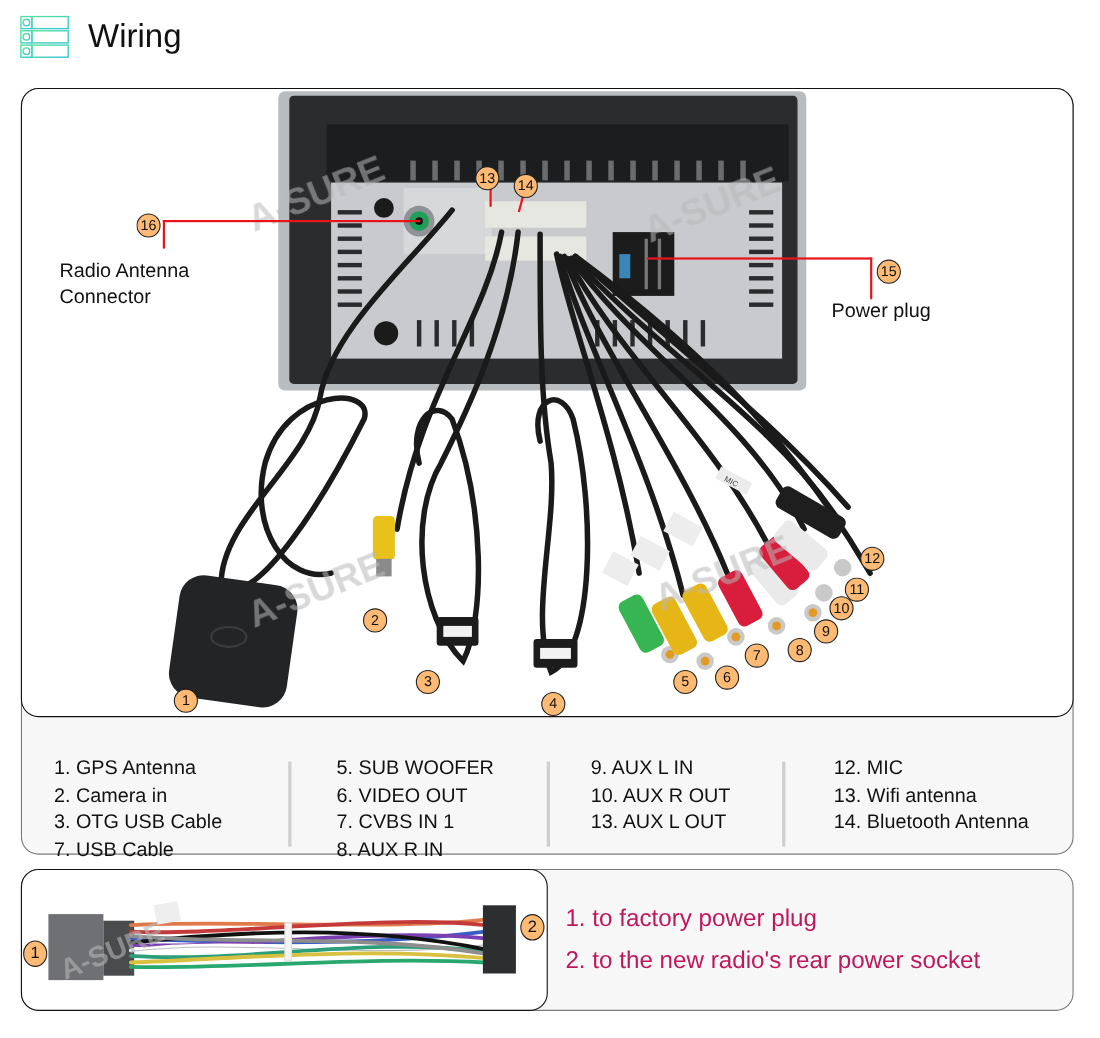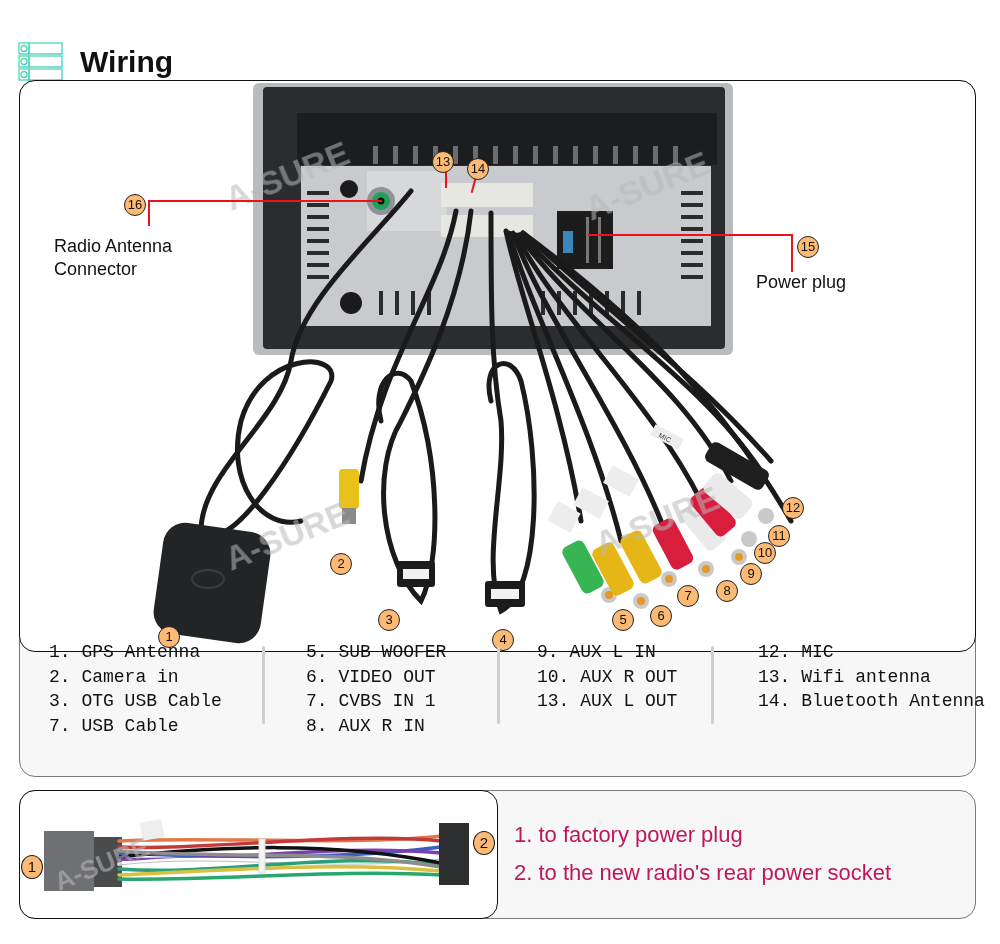--- a/index.html
+++ b/index.html
@@ -1,32 +1,32 @@
 <!DOCTYPE html>
 <html><head>
 <meta charset="utf-8">
 <style>
   * { box-sizing: border-box; margin: 0; padding: 0; }
   html, body { width: 1000px; height: 944px; background: #ffffff; overflow: hidden; }
   body { position: relative; font-family: "Liberation Sans", "DejaVu Sans", sans-serif; color: #111; }
 
   
-  .header { position: absolute; left: 18px; top: 40px; height: 44px; display: flex; align-items: center; font-weight: bold; }
+  .header { position: absolute; left: 18px; top: 12px; height: 44px; display: flex; align-items: center; }
   .header-icon { width: 46px; height: 40px; position: relative; }
   .header-title { margin-left: 16px; font-size: 30px; color: #111; }
 
   
   .outer-panel { position: absolute; left: 19px; top: 80px; width: 957px; height: 697px;
     border: 1.5px solid #7a7a7a; border-radius: 16px; background: #f7f7f7; }
   
   .photo-panel { position: absolute; left: 19px; top: 80px; width: 957px; height: 572px;
     border: 1.5px solid #111; border-radius: 16px; background: #ffffff; overflow: hidden; }
 
   
-  .legend { position: absolute; left: 19px; top: 624px; width: 957px; height: 125px; font-family: Liberation Mono, monospace; }
+  .legend { position: absolute; left: 19px; top: 670px; width: 957px; height: 125px; }
   .legend-col { position: absolute; top: 16px; font-size: 18px; line-height: 24.5px; color: #111; }
   .legend-col div { white-space: nowrap; }
   .legend-sep { position: absolute; top: 22px; width: 3px; height: 78px; background: #cfcfcf; border-radius: 2px; }
 
   
   .bottom-outer { position: absolute; left: 19px; top: 790px; width: 957px; height: 129px;
     border: 1.5px solid #7a7a7a; border-radius: 16px; background: #f7f7f7; }
   .bottom-photo { position: absolute; left: 19px; top: 790px; width: 479px; height: 129px;
     border: 1.5px solid #111; border-radius: 16px; background: #fff; overflow: hidden; }
   .bottom-text { position: absolute; left: 514px; font-size: 22px; color: #be185d; white-space: nowrap; }

